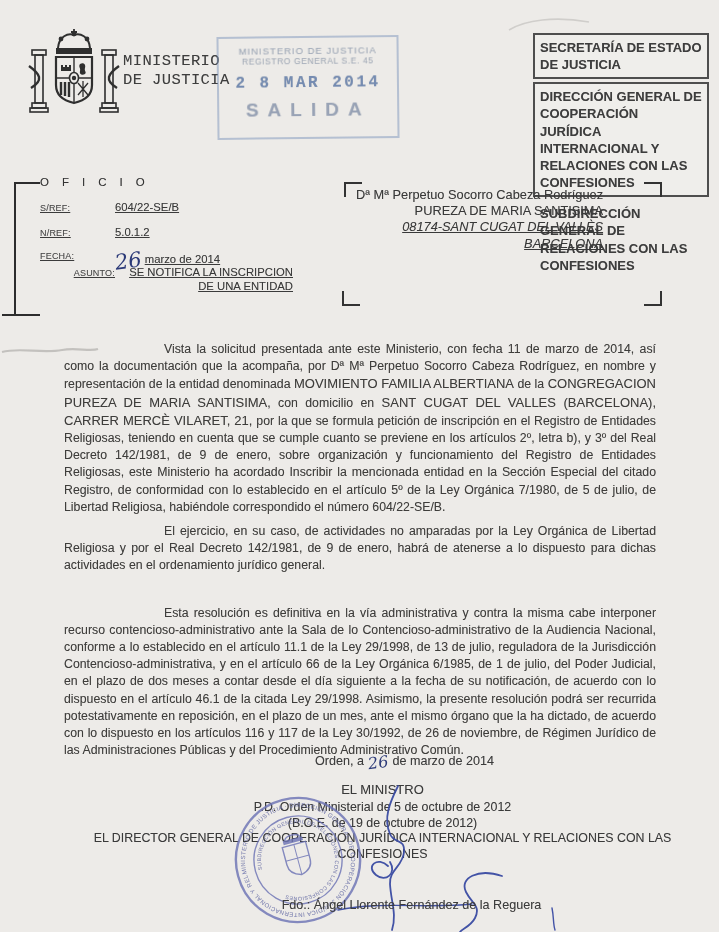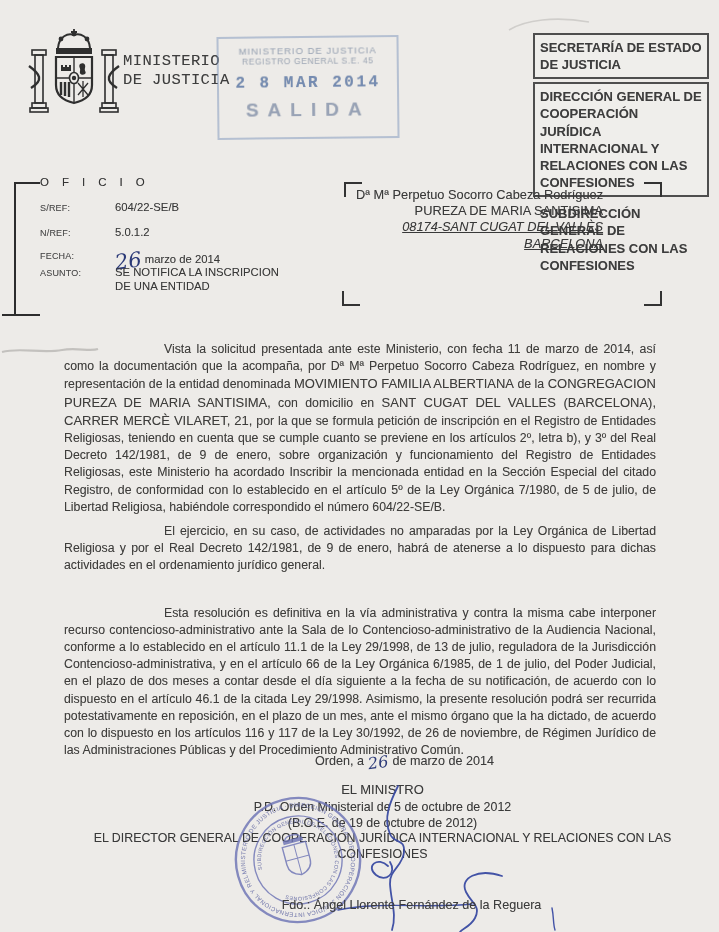--- a/index.html
+++ b/index.html
@@ -23,21 +23,21 @@
   .exit-stamp .stamp-date{margin-top:8px; font-family:"Liberation Mono",monospace; font-size:16px; font-weight:bold; letter-spacing:2.5px; color:rgba(104,132,176,.85); filter:blur(.25px);}
   .exit-stamp .stamp-type{margin-top:7px; font-size:19px; font-weight:bold; letter-spacing:9px; color:rgba(128,148,184,.55); filter:blur(.35px);}
   .org-col{position:absolute; left:533px; top:33px; width:176px; font-size:13px; font-weight:bold; line-height:1.32; color:#3d3d3d;}
   .org-box{border:2px solid #4e4e4e; padding:4px 5px; background:rgba(255,255,255,.15); margin-bottom:3px;}
   .org-plain{padding:5px 7px 0 7px;}
   
   .bracket-left{position:absolute; left:14px; top:182px; width:26px; height:134px; border-left:2px solid #2d2d2d;}
   .bracket-left::before{content:""; position:absolute; left:0; top:0; width:24px; border-top:2px solid #2d2d2d;}
   .bracket-left::after{content:""; position:absolute; left:-14px; bottom:0; width:38px; border-bottom:2px solid #2d2d2d;}
   .oficio-title{position:absolute; left:40px; top:176px; font-size:11.5px; letter-spacing:13px; color:#333;}
-  .ref-row{position:absolute; left:40px; display:flex;}
+  .ref-row{position:absolute; left:40px; display:flex;text-decoration:underline;}
   .ref-row .lbl{width:75px; font-size:9px; color:#4a4a4a; letter-spacing:.2px; padding-top:2px;}
   .ref-row .val{font-size:11.3px; color:#393939;}
   .asunto-val{width:178px; line-height:13.5px;}
   .hand{font-family:"DejaVu Serif", serif; font-style:italic; color:#2c3a78; display:inline-block; transform:rotate(-8deg); text-shadow:none;}
   .hand-big{font-size:21px; vertical-align:-5px; margin-right:3px;}
   .hand-small{font-size:16px; vertical-align:-3px; margin:0 4px;}
   
   .addr-frame{position:absolute; left:344px; top:182px; width:318px; height:124px;text-align:right;}
   .corner{position:absolute; width:16px; height:13px;}
   .c-tl{left:0;top:0;border-top:2px solid #333;border-left:2px solid #333;}
@@ -133,21 +133,21 @@
   <div class="ref-row" style="top:226px;">
     <div class="lbl">N/REF:</div>
     <div class="val">5.0.1.2</div>
   </div>
   <div class="ref-row" style="top:243px;">
     <div class="lbl" style="padding-top:8px;">FECHA:</div>
     <div class="val" style="padding-top:6px;">
       <span class="hand hand-big">26</span><span>marzo de 2014</span>
     </div>
   </div>
-  <div class="ref-row" style="top:266px;">
+  <div class="ref-row" style="top:266px;text-align:right;">
     <div class="lbl">ASUNTO:</div>
     <div class="val asunto-val">SE NOTIFICA LA INSCRIPCION DE UNA ENTIDAD</div>
   </div>
 
   <div class="addr-frame">
     <div class="corner c-tl"></div>
     <div class="corner c-tr"></div>
     <div class="corner c-bl"></div>
     <div class="corner c-br"></div>
     <div class="addr-text">

